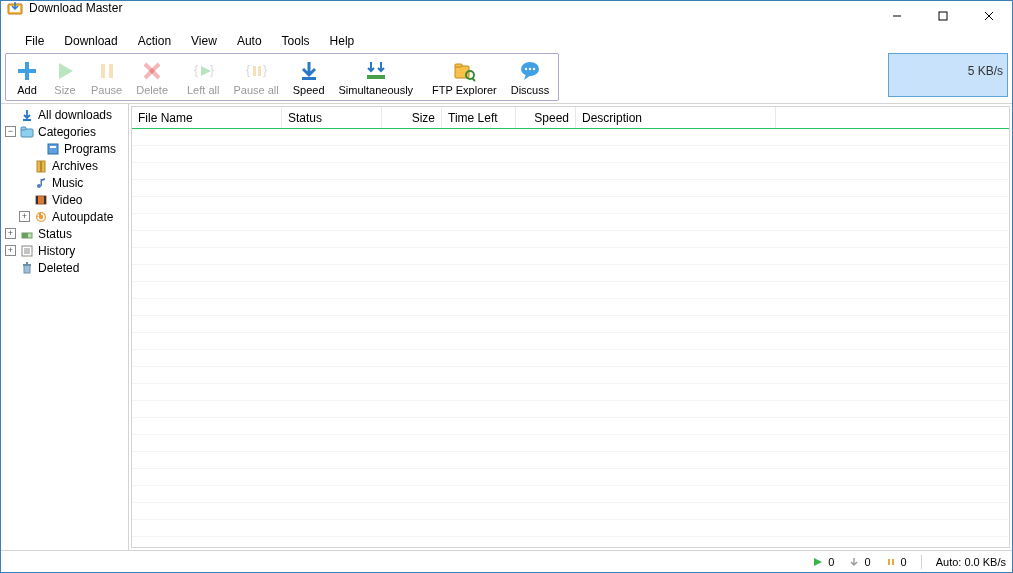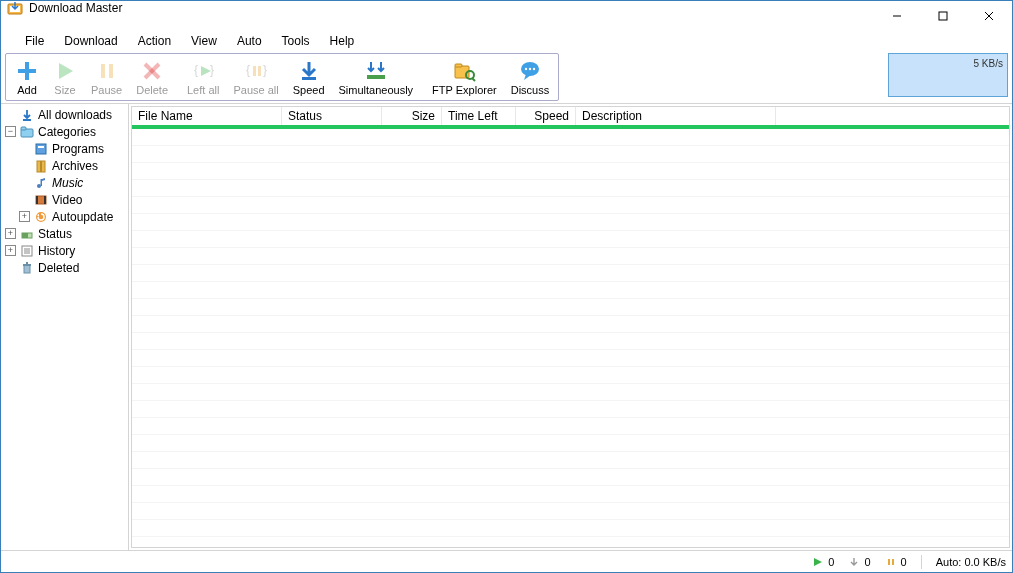--- a/index.html
+++ b/index.html
@@ -14,30 +14,30 @@
 .toolbar-wrap { padding: 2px 4px; display: flex; align-items: stretch; gap: 2px; }
 .toolbar { height: 48px; display: flex; align-items: center; border: 1px solid #aac; border-radius: 2px; padding: 2px; flex: 0 0 auto; }
 .tool-btn { display: flex; flex-direction: column; align-items: center; justify-content: center; padding: 2px 6px; min-width: 34px; cursor: pointer; border: 1px solid transparent; border-radius: 2px; }
 .tool-btn .ticon { width: 24px; height: 24px; display: flex; align-items: center; justify-content: center; }
 .tool-btn .tlabel { font-size: 11px; line-height: 12px; margin-top: 1px; }
 .tool-btn.disabled .tlabel { color: #9a9a9a; }
 .tool-btn.disabled { cursor: default; }
 .tool-sep { width: 1px; background: #ccd; margin: 4px 2px; }
 .speed-box { flex: 1; display: flex; justify-content: flex-end; }
 .speed-box .graph { width: 120px; height: 44px; border: 1px solid #5fa4d8; background: #c7e2fa; position: relative; }
-.speed-box .graph .splabel { position: absolute; top: 4px; right: 4px; font-size: 10px; color: #333; }
+.speed-box .graph .splabel { position: absolute; top: 10px; right: 4px; font-size: 12px; color: #333; }
 .main { flex: 1; display: flex; border-top: 1px solid #d4d4d4; min-height: 0; }
 .tree { width: 128px; border-right: 1px solid #d4d4d4; padding: 2px 0 2px 2px; overflow: auto; }
 .tree-node { display: flex; align-items: center; height: 17px; padding-left: 2px; cursor: pointer; white-space: nowrap; }
 .expander { width: 11px; height: 11px; border: 1px solid #888; display: flex; align-items: center; justify-content: center; font-size: 9px; line-height: 1; color: #555; margin-right: 3px; background: #fff; cursor: pointer; }
 .expander.none { border: none; background: none; }
 .node-icon { width: 16px; height: 16px; margin-right: 3px; display: flex; align-items: center; justify-content: center; font-size: 13px; }
 .node-label { font-size: 12px; }
 .content { flex: 1; display: flex; flex-direction: column; border: 1px solid #d4d4d4; margin: 2px; min-height: 0; }
-.col-headers { height: 22px; display: flex; border-bottom: 4px solid #22c55e; background: #fff; }
+.col-headers { height: 22px; display: flex; border-bottom: 1px solid #22c55e; background: #fff; }
 .col-h { padding: 3px 6px; font-size: 12px; border-right: 1px solid #e8e8e8; display: flex; align-items: center; }
 .col-h.right { justify-content: flex-end; }
 .rows { flex: 1; overflow: auto; background: #fff; }
 .row { height: 17px; border-bottom: 1px solid #f4f4f4; }
 .statusbar { height: 22px; border-top: 1px solid #d4d4d4; display: flex; align-items: center; padding: 0 6px; gap: 14px; font-size: 11px; justify-content: flex-end; }
 .status-item { display: flex; align-items: center; gap: 4px; }
 .status-sep { width: 1px; height: 14px; background: #d4d4d4; }
 .sicon { width: 12px; height: 12px; display: flex; align-items: center; justify-content: center; }
 svg { display: block; }
 </style>
@@ -208,41 +208,41 @@
       <div class="tree-node" style="padding-left: 2px;">
         <span class="expander">−</span>
         <span class="node-icon">
           <svg width="14" height="14" viewBox="0 0 14 14">
             <rect x="1" y="4" width="12" height="8" rx="1" fill="#8fd0f0" stroke="#4a90b8"></rect>
             <rect x="1" y="2" width="5" height="3" rx="1" fill="#8fd0f0" stroke="#4a90b8"></rect>
           </svg>
         </span>
         <span class="node-label">Categories</span>
       </div>
-      <div class="tree-node" style="padding-left: 16px;">
+      <div class="tree-node" style="padding-left: 16px; justify-content: center;">
         <span class="expander none"></span>
         <span class="node-icon">
           <svg width="14" height="14" viewBox="0 0 14 14">
             <rect x="2" y="2" width="10" height="10" fill="#5fa0e0" stroke="#2a6fa8"></rect>
             <rect x="4" y="4" width="6" height="2" fill="#fff"></rect>
           </svg>
         </span>
         <span class="node-label">Programs</span>
       </div>
       <div class="tree-node" style="padding-left: 16px;">
         <span class="expander none"></span>
         <span class="node-icon">
           <svg width="14" height="14" viewBox="0 0 14 14">
             <rect x="3" y="2" width="8" height="11" fill="#e8b84a" stroke="#b88a2a"></rect>
             <rect x="6" y="2" width="2" height="11" fill="#b88a2a"></rect>
           </svg>
         </span>
         <span class="node-label">Archives</span>
       </div>
-      <div class="tree-node" style="padding-left: 16px; font-style: italic;">
+      <div class="tree-node" style="padding-left: 16px;">
         <span class="expander none"></span>
         <span class="node-icon">
           <svg width="14" height="14" viewBox="0 0 14 14">
             <circle cx="5" cy="10" r="2" fill="#4a80c0"></circle>
             <rect x="6.5" y="3" width="1.5" height="7" fill="#4a80c0"></rect>
             <path d="M8 3 L11 2 L11 4 L8 5" fill="#4a80c0"></path>
           </svg>
         </span>
         <span class="node-label">Music</span>
       </div>

